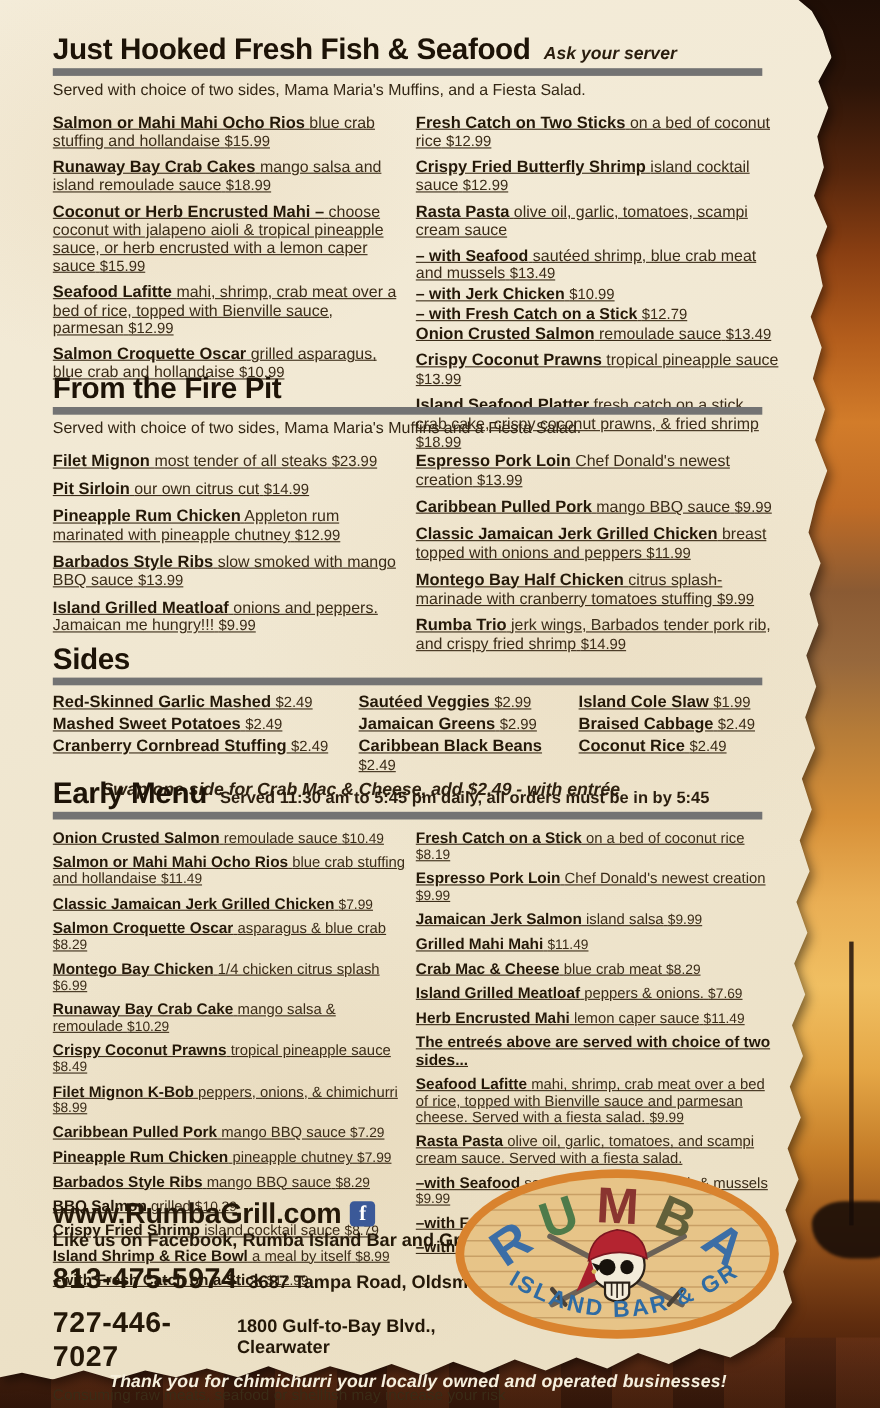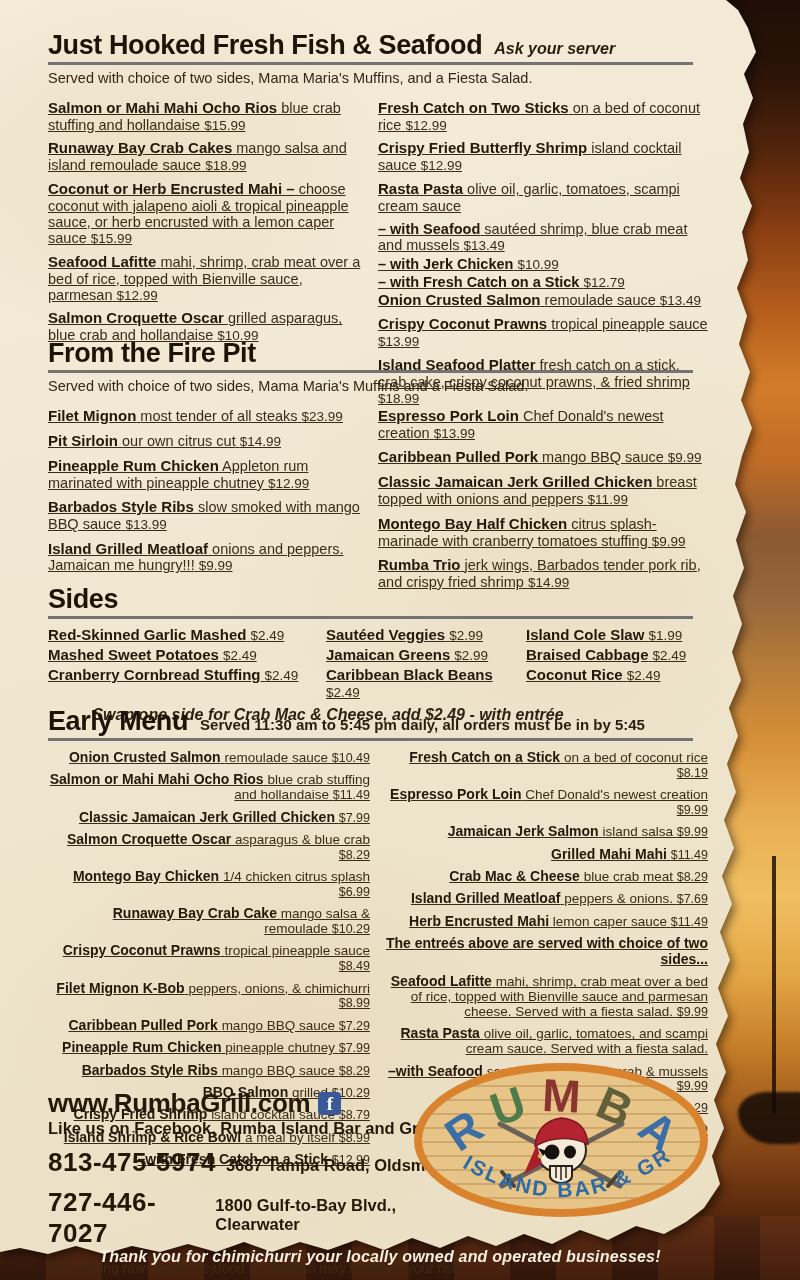--- a/index.html
+++ b/index.html
@@ -35,21 +35,21 @@
       724px 820px,734px 848px,722px 876px,732px 904px,720px 932px,730px 960px,718px 988px,728px 1016px,
       716px 1044px,726px 1072px,714px 1100px,724px 1128px,712px 1156px,720px 1184px,704px 1208px,
       686px 1222px,664px 1234px,636px 1226px,608px 1240px,580px 1230px,552px 1244px,524px 1234px,
       496px 1246px,468px 1236px,440px 1248px,412px 1238px,384px 1250px,356px 1240px,328px 1250px,
       300px 1242px,272px 1252px,244px 1242px,216px 1252px,188px 1244px,160px 1252px,132px 1246px,
       104px 1254px,76px 1246px,48px 1254px,20px 1248px,0 1252px);}
 
   
   #content{position:absolute;left:48px;top:0;width:676px;z-index:4;color:#3b2c18;}
   .section{position:absolute;left:0;width:660px;}
-  .sec-head{width:645px;border-bottom:3px solid #737373;display:flex;align-items:baseline;padding-bottom:1px;}
+  .sec-head{width:645px;border-bottom:7px solid #737373;display:flex;align-items:baseline;padding-bottom:1px;}
   .sec-title{font-size:27px;font-weight:bold;color:#1d1307;letter-spacing:-.4px;}
   .sec-note{font-size:16px;font-style:italic;font-weight:600;color:#2a1d0e;margin-left:12px;}
   .sec-note.plain{font-style:normal;font-weight:600;font-size:15px;}
   .sec-sub{font-size:14.5px;color:#332614;margin-top:5px;}
   .cols{display:flex;margin-top:14px;text-decoration:underline;}
   .col-l{width:322px;margin-right:8px;}
   .col-r{flex:1;}
   .mi{line-height:1.13;margin-bottom:7px;font-size:14.5px;}
   .mi-name{font-weight:bold;color:#241808;font-size:15px;}
   .mi-desc{color:#3b2c18;}
@@ -65,21 +65,21 @@
   #sec-sides .scol2{width:200px;}
   #sec-sides .scol3{flex:1;}
   #sec-sides .mi{margin-bottom:3px;font-size:14.5px;}
   .sides-note{width:560px;text-align:center;font-style:italic;font-weight:600;font-size:16px;color:#2e2110;margin-top:3px;}
 
   
   #sec-early .mi{font-size:13.5px;margin-bottom:6.5px;line-height:1.1;}
   #sec-early .mi-name{font-size:14px;}
   #sec-early .mi-price{font-size:12.5px;}
   #sec-early .mi.sub{margin-bottom:6px;}
-  #sec-early .cols{margin-top:9px;text-align:right;}
+  #sec-early .cols{margin-top:9px;}
 
   
   #contact{position:absolute;left:0;top:1088px;width:420px;}
   .site-row{display:flex;align-items:center;}
   .site{font-size:26px;font-weight:bold;color:#241808;letter-spacing:-.3px;}
   .fb{width:23px;height:23px;border-radius:4px;background:#3b5998;color:#fff;font-weight:bold;
       font-size:19px;text-align:center;line-height:23px;margin-left:8px;font-family:"Liberation Serif",serif;}
   .fb-line{font-size:16.5px;font-weight:bold;color:#241808;margin-top:0;}
   .phone-row{display:flex;align-items:baseline;margin-top:9px;}
   .phone{font-size:26px;font-weight:bold;color:#241808;letter-spacing:.5px;}

